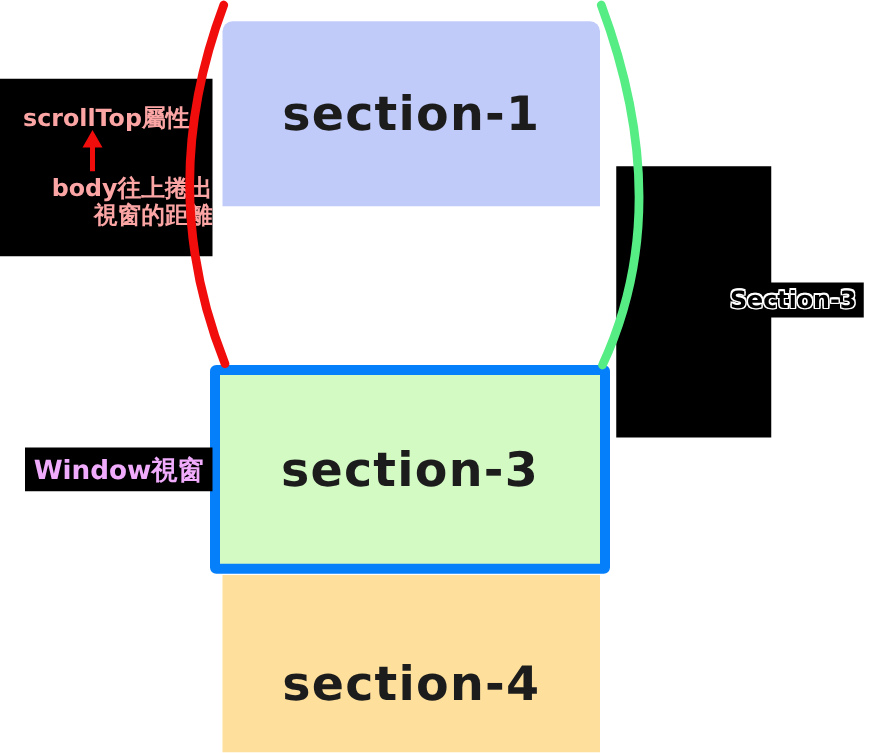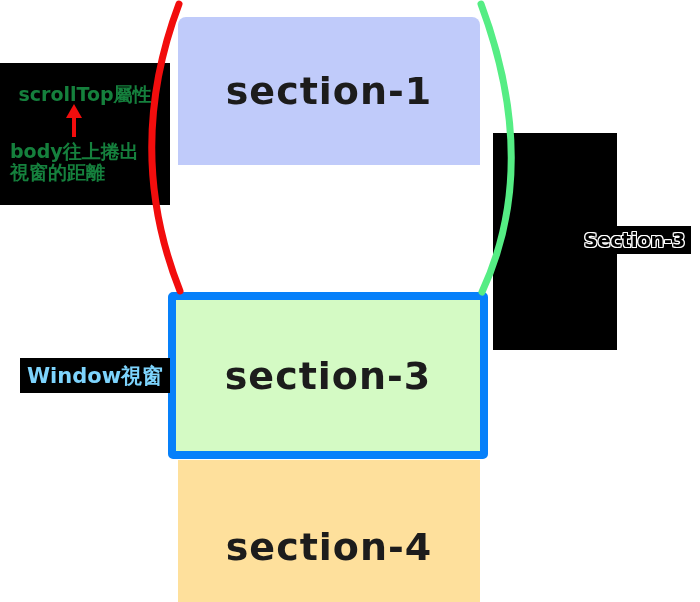--- a/index.html
+++ b/index.html
@@ -24,22 +24,22 @@
     display:flex;align-items:center;justify-content:center;
     color:#1c1c1c;font-weight:bold;font-size:38px;letter-spacing:1px;
   }
   
   #scrolltop-box{
     position:absolute;left:0;top:63px;width:170px;height:142px;
     background:#000;color:#f20d0d;font-weight:bold;
   }
   #scrolltop-line1{position:absolute;top:19px;left:0;width:100%;
     text-align:center;font-size:19px;white-space:nowrap;}
-  #scrolltop-lines23{position:absolute;top:78px;left:10px;width:100%;
-    text-align:left;font-size:19px;line-height:1.08;}
+  #scrolltop-lines23{position:absolute;top:78px;left:0;width:100%;
+    text-align:right;font-size:19px;line-height:1.08;}
   
   #window-label{
     position:absolute;left:20px;top:358px;width:150px;height:35px;
     background:#000;display:flex;align-items:center;justify-content:center;
     font-size:21px;font-weight:bold;white-space:nowrap;
   }
   
   #right-box{
     position:absolute;left:493px;top:133px;width:124px;height:217px;
     background:#000;
@@ -66,29 +66,29 @@
   <div class="section" id="sec4" style="background: rgb(254, 224, 156);">
     <span>section-4</span>
   </div>
 
   <div id="right-box"></div>
 
   <div id="window-box" style="background: rgb(212, 250, 196); border-color: rgb(6, 128, 250);">
     <span>section-3</span>
   </div>
 
-  <div id="scrolltop-box" style="color: #15803d;">
+  <div id="scrolltop-box" style="color: #fca5a5;">
     <div id="scrolltop-line1">scrollTop屬性</div>
     <div id="scrolltop-lines23">
       <div>body往上捲出</div>
       <div>視窗的距離</div>
     </div>
   </div>
 
-  <div id="window-label" style="color: #7dd3fc;">
+  <div id="window-label" style="color: #f0abfc;">
     <span>Window視窗</span>
   </div>
 
   <div id="right-label">
     <span>Section-3</span>
   </div>
 
   <svg id="overlay" viewBox="0 0 700 602" xmlns="http://www.w3.org/2000/svg">
     <path d="M 179 4 Q 124 150 180 291" fill="none" stroke="#f20d0d" stroke-width="7" stroke-linecap="round"></path>
     <path d="M 481 4 Q 541 165 482 292" fill="none" stroke="#55ed84" stroke-width="7" stroke-linecap="round"></path>

